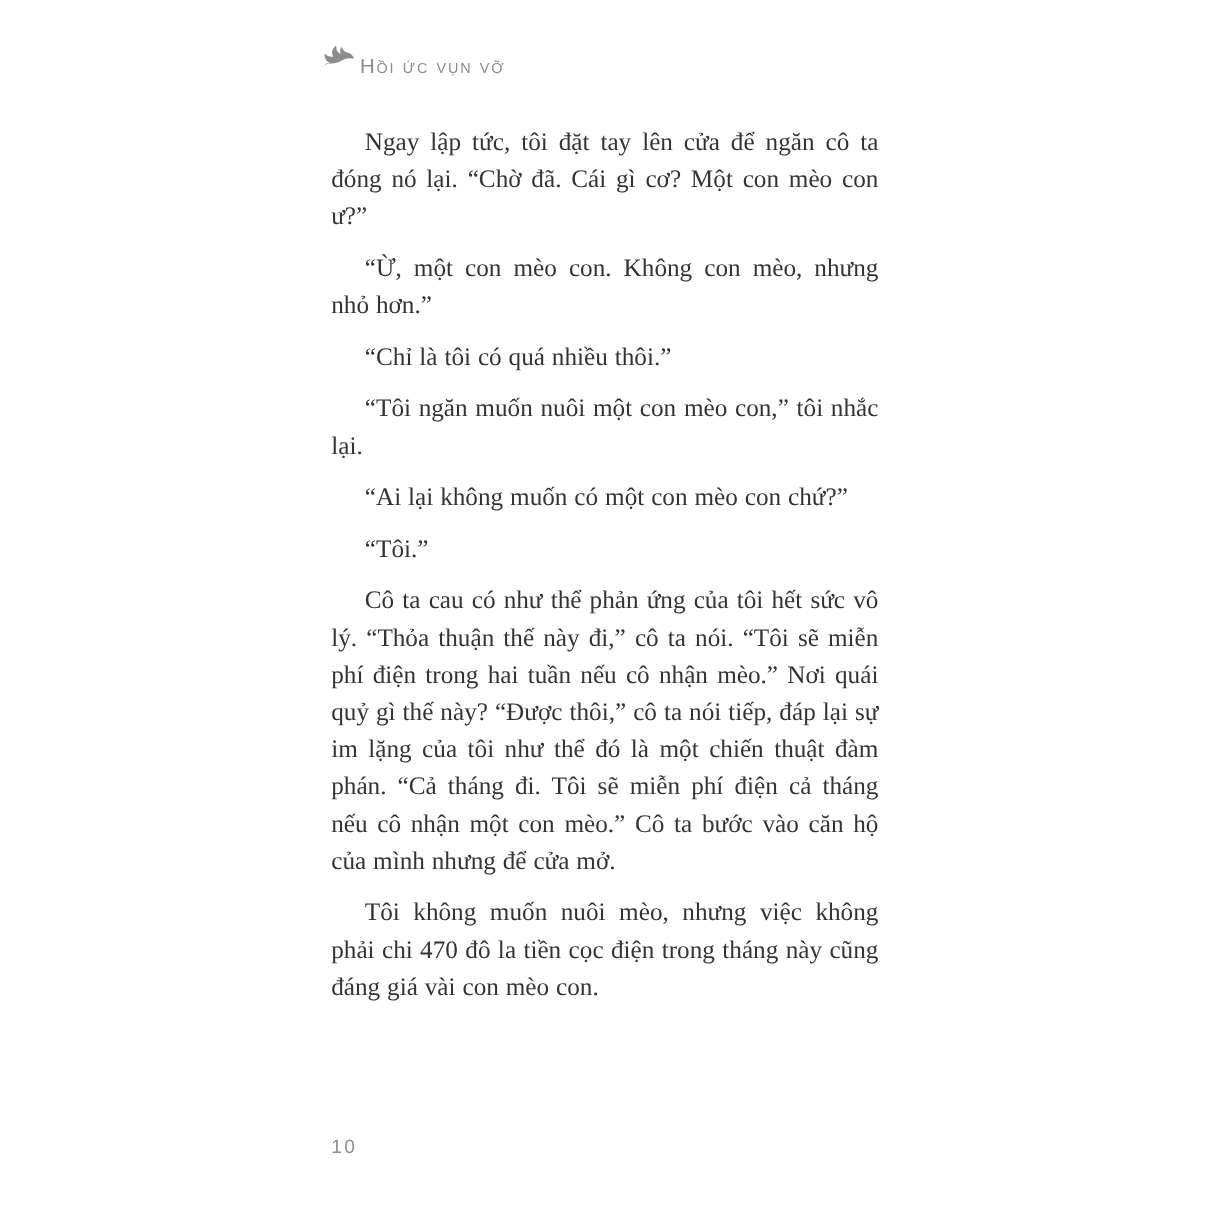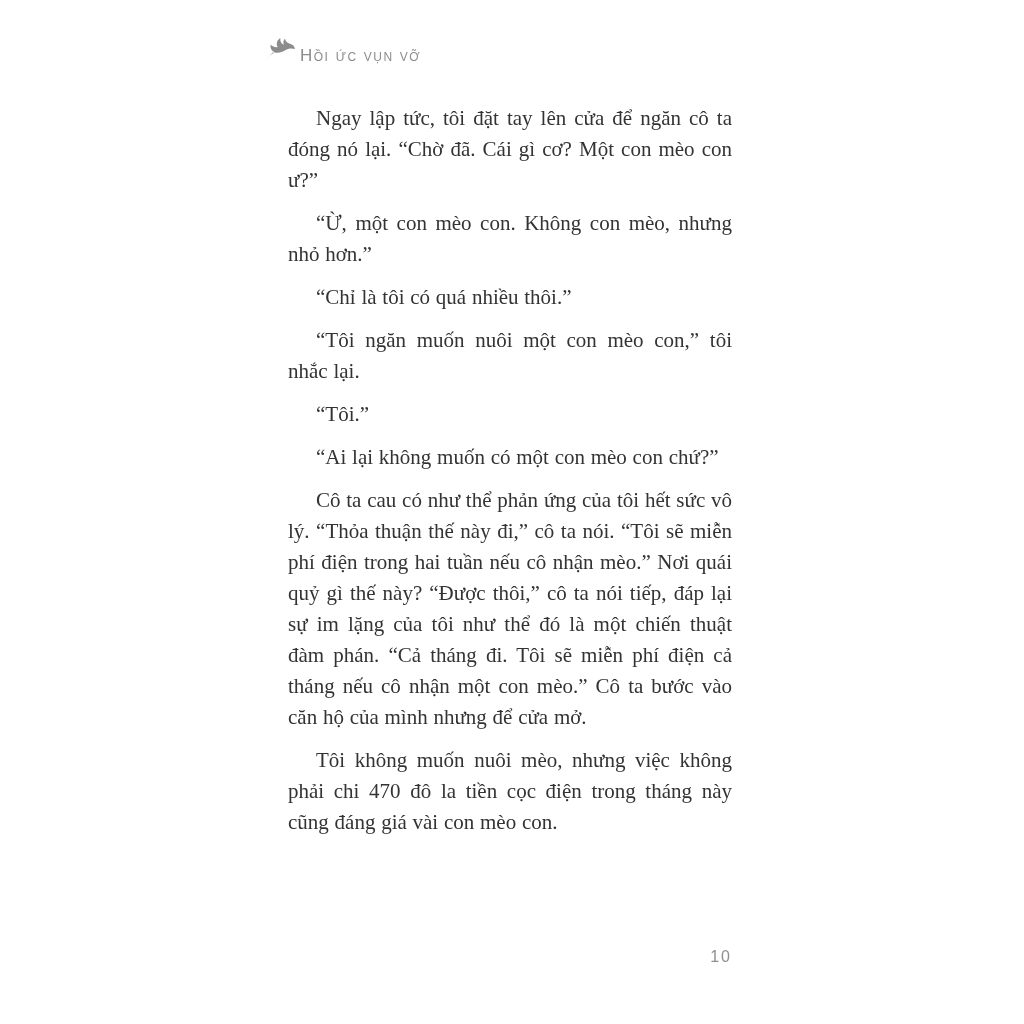--- a/index.html
+++ b/index.html
@@ -44,35 +44,35 @@
   }
   
   .text-column {
     position: absolute;
     left: 276px;
     top: 103px;
     width: 456px;
     color: #333333;
   }
   .text-column p {
-    margin: 0 0 12px 12px;
+    margin: 0 0 12px 0;
     font-size: 21px;
     line-height: 31px;
     text-align: justify;
     text-indent: 28px;
     color: #333333;
     word-spacing: 0.5px;
   }
   
   .page-number {
     position: absolute;
     left: 276px;
     width: 456px;
     top: 948px;
-    text-align: right;
+    text-align: left;
     font-family: "Liberation Sans", sans-serif;
     font-size: 16px;
     letter-spacing: 2px;
     color: #8f8f8f;
   }
 </style>
 </head>
 <body>
 
 <div class="page">
@@ -96,21 +96,21 @@
     </span>
     <span class="running-title">Hồi ức vụn vỡ</span>
   </div>
 
   <main class="text-column">
 
   <p>Ngay lập tức, tôi đặt tay lên cửa để ngăn cô ta đóng nó lại. “Chờ đã. Cái gì cơ? Một con mèo con ư?”</p>
       <p>“Ừ, một con mèo con. Không con mèo, nhưng nhỏ hơn.”</p>
       <p>“Chỉ là tôi có quá nhiều thôi.”</p>
       <p>“Tôi ngăn muốn nuôi một con mèo con,” tôi nhắc lại.</p>
+      <p>“Ai lại không muốn có một con mèo con chứ?”</p>
       <p>“Tôi.”</p>
-      <p>“Ai lại không muốn có một con mèo con chứ?”</p>
       <p>Cô ta cau có như thể phản ứng của tôi hết sức vô lý. “Thỏa thuận thế này đi,” cô ta nói. “Tôi sẽ miễn phí điện trong hai tuần nếu cô nhận mèo.” Nơi quái quỷ gì thế này? “Được thôi,” cô ta nói tiếp, đáp lại sự im lặng của tôi như thể đó là một chiến thuật đàm phán. “Cả tháng đi. Tôi sẽ miễn phí điện cả tháng nếu cô nhận một con mèo.” Cô ta bước vào căn hộ của mình nhưng để cửa mở.</p>
       <p>Tôi không muốn nuôi mèo, nhưng việc không phải chi 470 đô la tiền cọc điện trong tháng này cũng đáng giá vài con mèo con.</p>
     </main>
 
   <div class="page-number">10</div>
 
 </div>
 
 </body></html>

